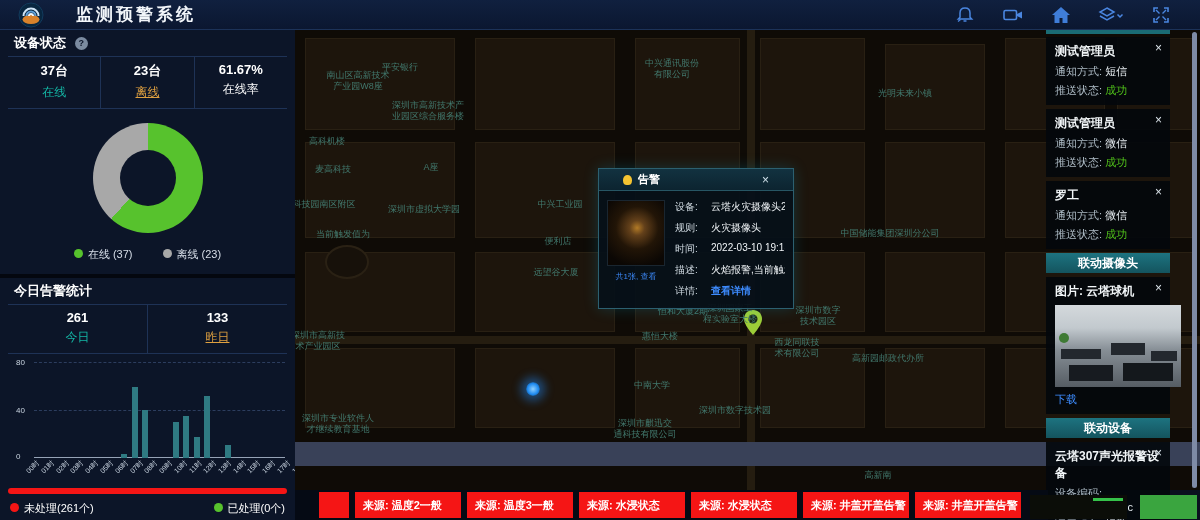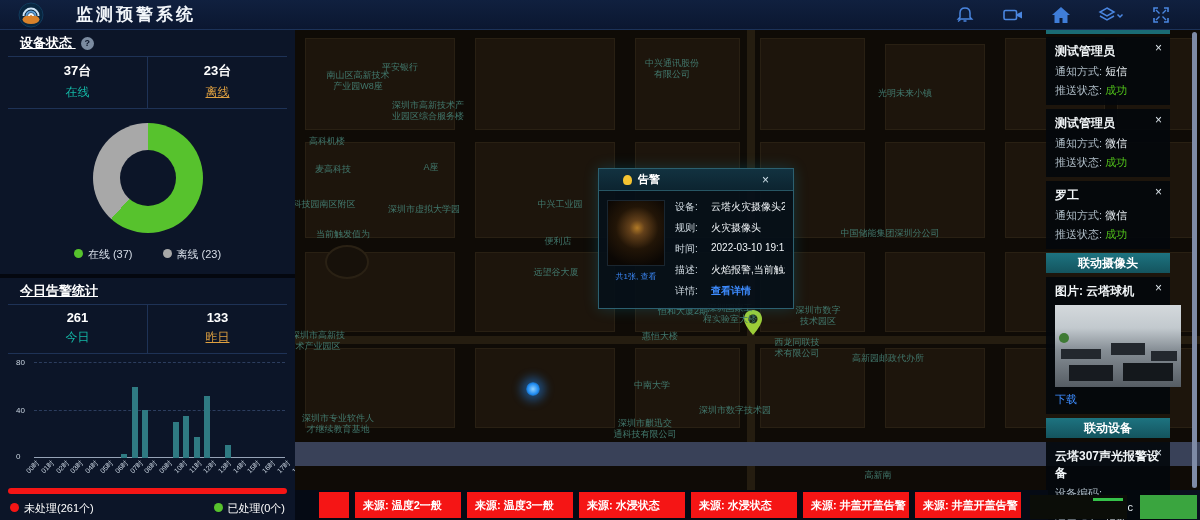--- a/index.html
+++ b/index.html
@@ -11,21 +11,21 @@
     background:linear-gradient(#10203f,#0b1730); border-bottom:1px solid #1c3258;
     display:flex; align-items:center; z-index:60; }
   .logo { margin-left:18px; width:26px; height:26px; }
   .app-title { margin-left:32px; font-size:17px; font-weight:bold; color:#f2f6fa; letter-spacing:3px; }
   .header-icons { position:absolute; right:28px; top:0; height:30px; display:flex; align-items:center; gap:26px; }
   .hicon { width:22px; height:18px; cursor:pointer; }
 
   
   .left-panel { position:absolute; left:0; top:30px; width:295px; height:490px; background:#060b16; overflow:hidden; z-index:20; }
   .panel-sec { background:#0c1528; border-bottom:4px solid #04070f; }
-  .sec-title { height:26px; line-height:26px; padding:0 20px; font-size:13px; font-weight:bold; color:#ffffff;text-decoration:underline; }
+  .sec-title { height:26px; line-height:26px; padding:0 14px; font-size:13px; font-weight:bold; color:#ffffff; }
   .help-icon { display:inline-block; width:13px; height:13px; border-radius:50%; background:#7b8ba0; color:#0c1528;
     font-size:9px; font-weight:bold; text-align:center; line-height:13px; margin-left:5px; vertical-align:1px; cursor:pointer; }
   .stat-table { display:flex; border-top:1px solid #1e3256; border-bottom:1px solid #1e3256; margin:0 8px; }
   .stat-cell { flex:1; text-align:center; padding:5px 0 7px; border-right:1px solid #1e3256; }
   .stat-cell:last-child { border-right:none; }
   .stat-value { display:block; font-size:13px; font-weight:bold; color:#ffffff; }
   .stat-label { display:block; font-size:12px; margin-top:4px; }
   .c-green { color:#14b8a6; } .c-orange { color:#dfa040;text-decoration:underline; } .c-white { color:#ffffff; }
 
   .donut-wrap { width:110px; height:110px; margin:14px auto 0; position:relative; }
@@ -154,20 +154,24 @@
       <span class="help-icon">?</span>
     </div>
     <div class="stat-table">
       <div class="stat-cell">
         <span class="stat-value">37台</span>
         <span class="stat-label c-green">在线</span>
       </div>
       <div class="stat-cell">
         <span class="stat-value">23台</span>
         <span class="stat-label c-orange">离线</span>
+      </div>
+      <div class="stat-cell">
+        <span class="stat-value">61.67%</span>
+        <span class="stat-label c-white">在线率</span>
       </div>
     </div>
     <div class="donut-wrap">
       <div class="donut" style="background: conic-gradient(rgb(87, 194, 45) 0deg, rgb(87, 194, 45) 222deg, rgb(168, 168, 168) 222deg, rgb(168, 168, 168) 360deg);"></div>
       <div class="donut-hole"></div>
     </div>
     <div class="legend">
       <span><span class="dot dot-green"></span><span>在线 (37)</span></span>
       <span><span class="dot dot-gray"></span><span>离线 (23)</span></span>
     </div>

